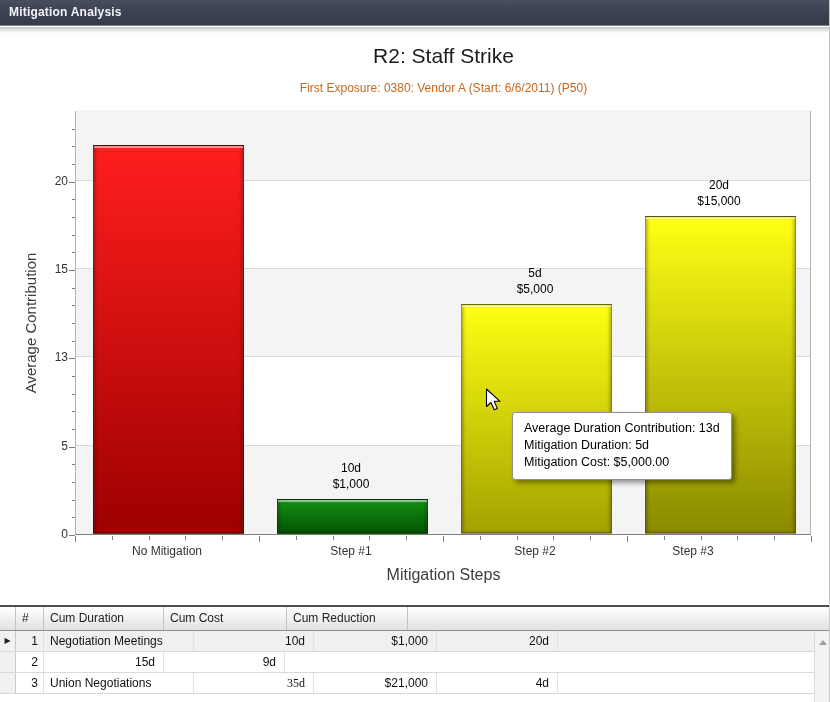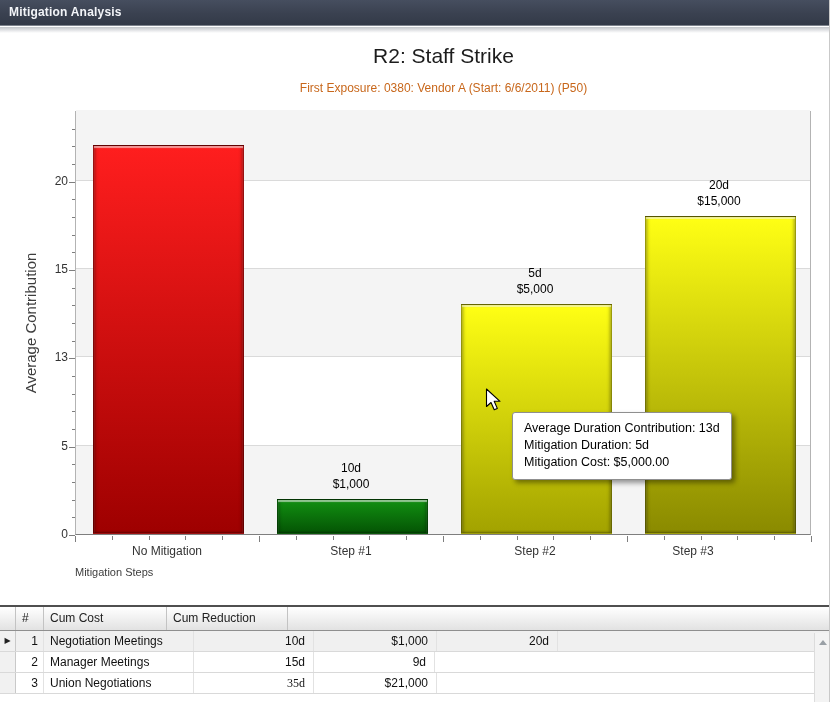--- a/index.html
+++ b/index.html
@@ -17,22 +17,22 @@
   .titlebar-shade{position:absolute;left:0;top:27px;width:830px;height:6px;
     background:linear-gradient(#c2c5ca,#ffffff);}
   
   .chart-region{position:absolute;left:0;top:0;width:830px;height:605px;}
   .chart-title{position:absolute;left:75px;top:44px;width:737px;text-align:center;
     font-size:21px;color:#1c1c1c;}
   .chart-subtitle{position:absolute;left:75px;top:81px;width:737px;text-align:center;
     font-size:12px;}
   .y-axis-title{position:absolute;left:-63px;top:313px;width:190px;height:20px;
     text-align:center;font-size:15px;color:#3d3d3d;transform:rotate(-90deg);}
-  .x-axis-title{position:absolute;left:75px;top:566px;width:737px;
-    font-size:11px;color:#3d3d3d;}
+  .x-axis-title{position:absolute;left:75px;top:566px;width:737px;text-align:center;
+    font-size:16px;color:#3d3d3d;}
   .plot{position:absolute;left:75px;top:111px;width:736px;height:424px;
     border:1px solid #b3b3b3;border-bottom:1px solid #7e7e7e;background:#ffffff;}
   .band{position:absolute;left:0;width:100%;}
   .gridline{position:absolute;left:0;width:100%;height:1px;background:#dadada;}
   .bar{position:absolute;bottom:0;border:1px solid rgba(0,0,0,0.38);
     box-shadow:inset 0 2px 1px rgba(255,255,255,0.55),
                inset 2px 0 3px rgba(0,0,0,0.22),
                inset -2px 0 3px rgba(0,0,0,0.22),
                inset 0 -1px 2px rgba(0,0,0,0.18);}
   .bar-annotation{position:absolute;text-align:center;font-size:12px;color:#000;
@@ -172,48 +172,49 @@
 
     <svg class="cursor-svg" width="18" height="25" viewBox="0 0 18 25">
       <path d="M1.5 1 L1.5 18.5 L6 14.5 L9.2 21.8 L12.3 20.4 L9.2 13.3 L15 13.3 Z" fill="#ffffff" stroke="#000000" stroke-width="1.1" stroke-linejoin="round"></path>
     </svg>
   </div>
 
   <div class="table-region">
     <div class="tbl-header" id="tblHeader">
         <div class="th-cell" style="width: 16px; padding: 0px;"></div>
         <div class="th-cell" style="width: 28px;">#</div>
+        <div class="th-cell" style="width: 120px;">Cum Duration</div>
         <div class="th-cell" style="width: 123px;">Cum Cost</div>
         <div class="th-cell" style="width: 121px;">Cum Reduction</div>
         <div class="th-cell th-fill"></div>
       </div>
     <div id="tblRows">
         <div class="tbl-row current">
           <div class="td-cell td-selector">▶</div>
           <div class="td-cell td-num">1</div>
           <div class="td-cell td-desc">Negotiation Meetings</div>
           <div class="td-cell td-val" style="width: 120px;">10d</div>
           <div class="td-cell td-val" style="width: 123px;">$1,000</div>
           <div class="td-cell td-val" style="width: 121px;">20d</div>
           <div class="td-cell td-fill"></div>
         </div>
         <div class="tbl-row">
           <div class="td-cell td-selector"></div>
           <div class="td-cell td-num">2</div>
-          <div class="td-cell td-desc">Manager Meetings</div>
           <div class="td-cell td-val" style="width: 120px;">15d</div>
           <div class="td-cell td-val" style="width: 121px;">9d</div>
           <div class="td-cell td-fill"></div>
         </div>
         <div class="tbl-row">
           <div class="td-cell td-selector"></div>
           <div class="td-cell td-num">3</div>
           <div class="td-cell td-desc">Union Negotiations</div>
           <div class="td-cell td-val" style="width: 120px; font-family: Liberation Serif, serif;">35d</div>
           <div class="td-cell td-val" style="width: 123px;">$21,000</div>
+          <div class="td-cell td-val" style="width: 121px;">4d</div>
           <div class="td-cell td-fill"></div>
         </div>
       </div>
     <div class="tbl-scrollbar">
       <div class="scroll-up">
         <span class="up-arrow"></span>
       </div>
     </div>
   </div>
 

